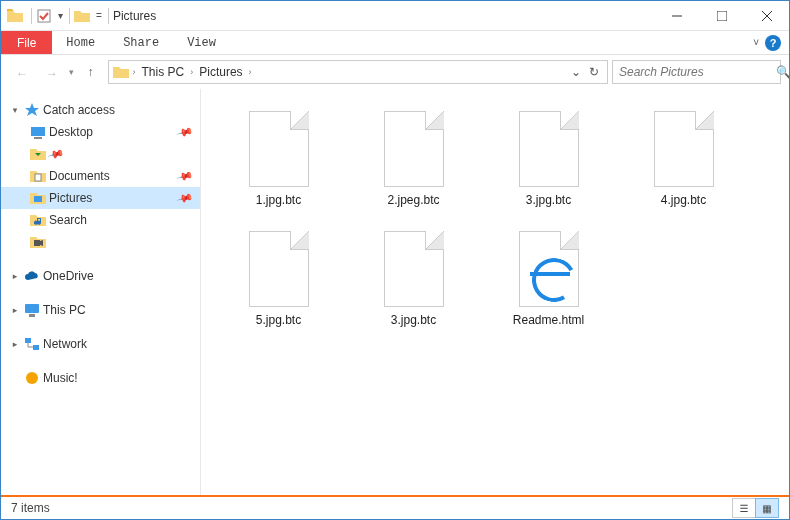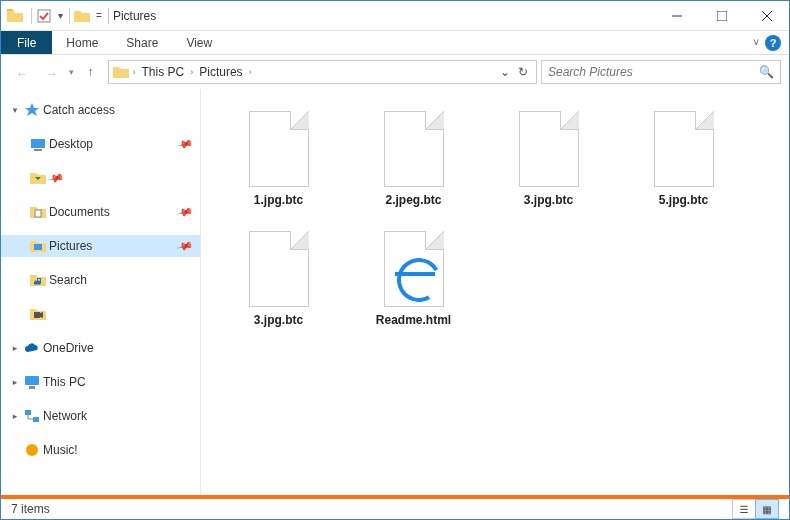--- a/index.html
+++ b/index.html
@@ -11,64 +11,64 @@
 .titlebar .sep { width: 1px; height: 16px; background: #ccc; margin: 0 4px; }
 .titlebar .chev { font-size: 10px; color: #555; margin: 0 2px; }
 .titlebar .title { font-size: 12px; color: #333; }
 .titlebar .spacer { flex: 1; }
 .win-controls { display: flex; }
 .win-btn { width: 45px; height: 30px; display: flex; align-items: center; justify-content: center; color: #333; }
 .win-btn svg { width: 10px; height: 10px; }
 
 
 .ribbon { height: 24px; display: flex; align-items: stretch; border-bottom: 1px solid #e0e0e0; }
-.file-tab { background: #0c4a6e; color: #fff; padding: 0 16px; display: flex; align-items: center; font-size: 12px; }
-.rib-tab { padding: 0 14px; display: flex; align-items: center; color: #444; font-size: 12px; }
+.file-tab { background: #ef4444; color: #fff; padding: 0 16px; display: flex; align-items: center; font-size: 12px; }
+.rib-tab { padding: 0 14px; display: flex; align-items: center; color: #444; font-size: 12px; font-family: Liberation Mono, monospace; }
 .rib-spacer { flex: 1; }
 .rib-right { display: flex; align-items: center; padding-right: 8px; gap: 6px; }
 .rib-right .chev { font-size: 10px; color: #555; }
 .help-icon { width: 16px; height: 16px; background: #1979ca; border-radius: 50%; color: #fff; display: flex; align-items: center; justify-content: center; font-size: 11px; font-weight: bold; }
 
 
 .navbar { height: 34px; display: flex; align-items: center; padding: 4px 8px; gap: 4px; }
 .nav-btn { width: 26px; height: 26px; display: flex; align-items: center; justify-content: center; color: #555; }
 .nav-btn.disabled { color: #bbb; }
 .nav-chev { font-size: 9px; color: #888; }
 .addr-bar { flex: 1; height: 24px; border: 1px solid #ccc; display: flex; align-items: center; padding: 0 4px; }
 .addr-bar .crumb { padding: 0 4px; font-size: 12px; color: #333; }
 .addr-bar .crumb-sep { font-size: 9px; color: #777; margin: 0 2px; }
 .addr-bar .addr-icon { width: 16px; height: 14px; margin-right: 2px; }
 .addr-bar .spacer { flex: 1; }
 .addr-bar .refresh, .addr-bar .addr-chev { color: #555; padding: 0 4px; }
-.search-box { width: 240px; height: 24px; border: 1px solid #ccc; display: flex; align-items: center; padding: 0 6px; }
+.search-box { width: 169px; height: 24px; border: 1px solid #ccc; display: flex; align-items: center; padding: 0 6px; }
 .search-box input { border: none; outline: none; flex: 1; font-size: 12px; color: #888; font-style: italic; }
 .search-box .s-icon { color: #888; }
 
 
 .main { flex: 1; display: flex; overflow: hidden; }
 .sidebar { width: 200px; border-right: 1px solid #e8e8e8; padding: 10px 0; overflow-y: auto; }
 .side-group { margin-bottom: 12px; }
 .side-item { display: flex; align-items: center; height: 22px; padding-left: 8px; font-size: 12px; color: #333; gap: 2px; position: relative; }
-.side-item.sub { padding-left: 28px; justify-content: flex-start; margin-top: 12px; }
+.side-item.sub { padding-left: 28px; justify-content: flex-start; }
 .side-item.selected { background: #cde8ff; }
 .side-item .caret { width: 12px; font-size: 9px; color: #666; text-align: center; }
 .side-item .icon { width: 18px; height: 16px; display: inline-flex; align-items: center; justify-content: center; }
 .side-item .label { flex: 1; }
 .side-item .pin { color: #999; margin-right: 8px; font-size: 11px; transform: rotate(30deg); }
 
 .content { flex: 1; padding: 18px 10px; display: flex; flex-wrap: wrap; align-content: flex-start; }
-.file-item { width: 135px; height: 120px; display: flex; flex-direction: column; align-items: center; justify-content: flex-start; padding-top: 4px; font-weight: bold; }
+.file-item { width: 135px; height: 120px; display: flex; flex-direction: column; align-items: center; justify-content: flex-start; padding-top: 4px; }
 .file-icon { width: 60px; height: 76px; position: relative; margin-bottom: 6px; background: #fff; border: 1px solid #ccc; }
 .file-icon::before { content: ''; position: absolute; top: -1px; right: -1px; width: 18px; height: 18px; background: linear-gradient(135deg, #fff 0 48%, #ccc 50%, #e8e8e8 52% 100%); border-left: 1px solid #ccc; border-bottom: 1px solid #ccc; }
 .file-icon.html::after { content: ''; position: absolute; width: 36px; height: 36px; left: 12px; top: 26px; border: 4px solid #1e88e5; border-radius: 50%; border-right-color: transparent; transform: rotate(15deg); }
 .file-icon.html .e-swirl { position: absolute; left: 10px; top: 40px; width: 40px; height: 4px; background: #1e88e5; }
 .file-label { font-size: 12px; text-align: center; color: #222; }
 
 
-.statusbar { height: 24px; border-top: 4px solid #f97316; display: flex; align-items: center; padding: 0 10px; font-size: 12px; color: #444; }
+.statusbar { height: 24px; border-top: 2px solid #f97316; display: flex; align-items: center; padding: 0 10px; font-size: 12px; color: #444; }
 .statusbar .spacer { flex: 1; }
 .view-toggle { display: flex; }
 .view-btn { width: 24px; height: 20px; border: 1px solid #ccc; display: flex; align-items: center; justify-content: center; margin-left: -1px; font-size: 10px; }
 .view-btn.active { background: #cde8ff; border-color: #7ab8e8; }
 
 
 .folder { width: 16px; height: 13px; }
 </style>
 </head>
 <body>
@@ -281,20 +281,24 @@
       <div class="file-item">
         <div class="file-icon"></div>
         <div class="file-label">2.jpeg.btc</div>
       </div>
       <div class="file-item">
         <div class="file-icon"></div>
         <div class="file-label">3.jpg.btc</div>
       </div>
       <div class="file-item">
         <div class="file-icon"></div>
+        <div class="file-label">4.jpg.btc</div>
+      </div>
+      <div class="file-item">
+        <div class="file-icon"></div>
         <div class="file-label">5.jpg.btc</div>
       </div>
       <div class="file-item">
         <div class="file-icon"></div>
         <div class="file-label">3.jpg.btc</div>
       </div>
       <div class="file-item">
         <div class="file-icon html">
           <div class="e-swirl"></div>
         </div>

